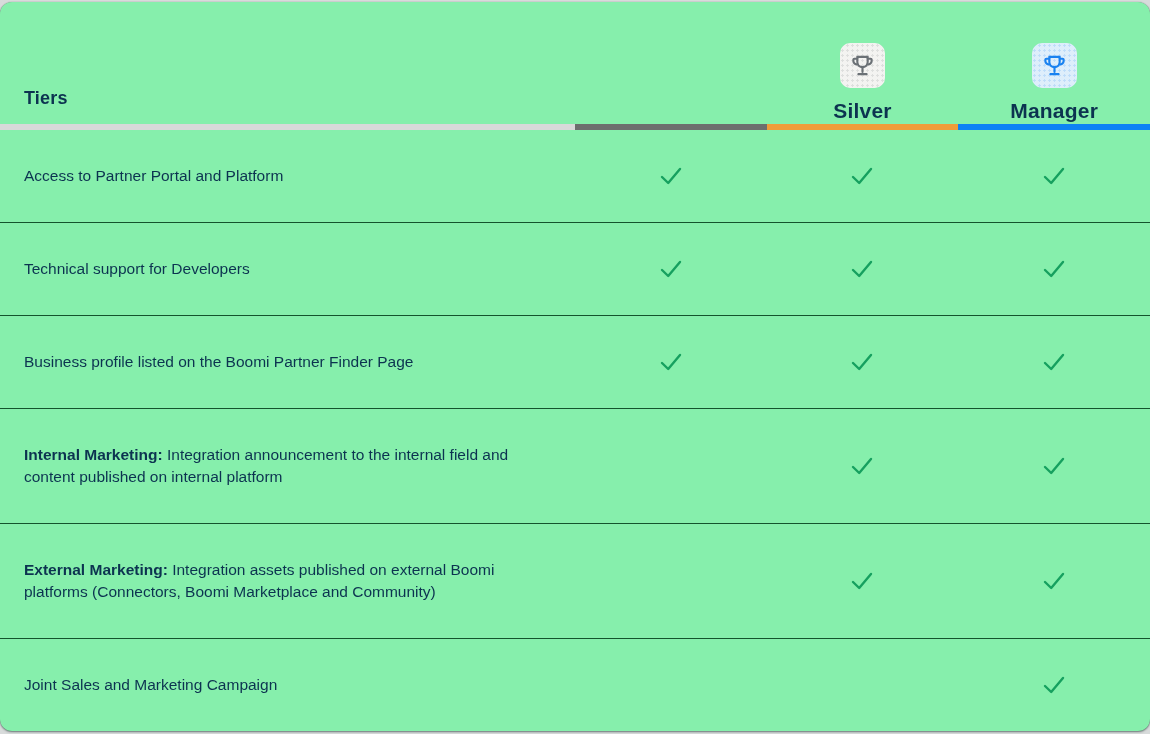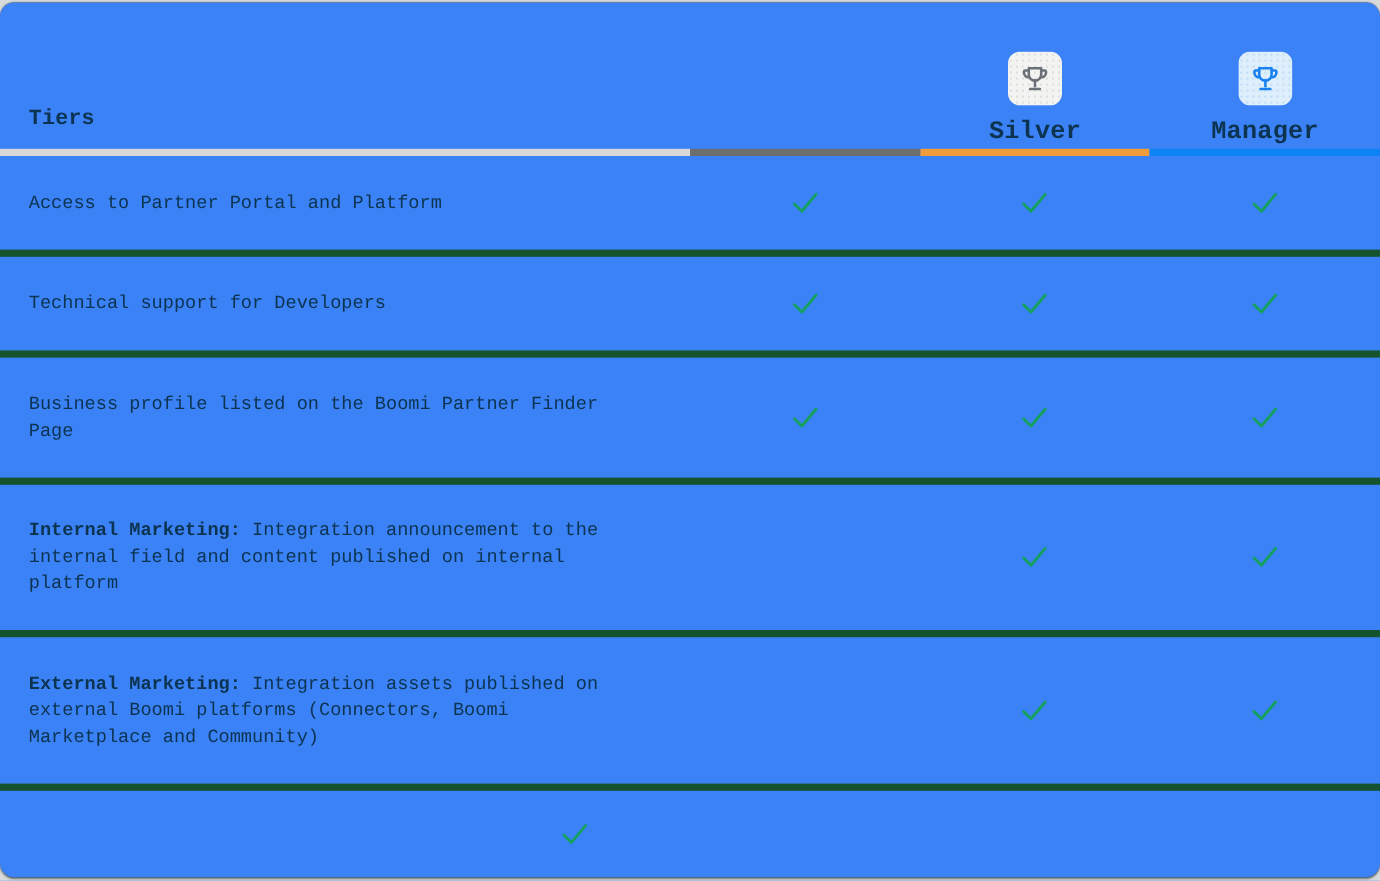--- a/index.html
+++ b/index.html
@@ -5,27 +5,26 @@
   * { margin:0; padding:0; box-sizing:border-box; }
   html,body { width:1150px; height:734px; overflow:hidden; }
   body {
     background:#d8dbdb;
     font-family:"Liberation Sans","DejaVu Sans",sans-serif;
     color:#0c3350;
   }
   .card {
     position:absolute;
     left:0; right:0; top:2px; bottom:3px;
-    background:#3b82f6;
+    background:#86efac;
     border-radius:12px;
     box-shadow:0 1px 2px rgba(25,45,45,.55), 0 0 1px rgba(0,0,0,.35);
     display:flex;
     flex-direction:column;
     overflow:hidden;
-    font-family:Liberation Mono, monospace;
   }
 
   
   .header { display:flex; height:122px; flex:0 0 auto; }
   .header-left {
     flex:1 1 auto;
     display:flex;
     align-items:flex-end;
     padding:0 0 15px 24px;
   }
@@ -46,21 +45,21 @@
   .tier-bar { display:flex; height:6px; flex:0 0 auto; }
   .tier-bar .track { flex:1 1 auto; background:#d9d9d9; }
   .tier-bar .seg { width:191.7px; flex:0 0 auto; }
 
   
   .rows { flex:1 1 auto; display:flex; flex-direction:column;justify-content:center; }
   .row {
     display:flex;
     align-items:center;
     min-height:78px;
-    border-top:6px solid #14532d;
+    border-top:1px solid #14532d;
     flex:1 1 auto;
   }
   .row:first-child { border-top:none; }
   .feature {
     flex:1 1 auto;
     padding:20px 40px 20px 24px;
     font-size:15.5px;
     line-height:22px;
     max-width:575px;
   }
@@ -205,20 +204,21 @@
     </div>
     <div class="check-cell">
       <svg width="30" height="30" viewBox="0 0 30 30" fill="none" stroke-width="2.4" stroke-linecap="round" stroke-linejoin="round" stroke="#16a05f">
         <path d="M6 16 l6.2 6 L24 8"></path>
       </svg>
     </div>
   </div>
 
 
   <div class="row">
+    <div class="feature"><b></b><span>Joint Sales and Marketing Campaign</span></div>
     <div class="check-cell empty">
       
     </div>
     <div class="check-cell empty">
       
     </div>
     <div class="check-cell">
       <svg width="30" height="30" viewBox="0 0 30 30" fill="none" stroke-width="2.4" stroke-linecap="round" stroke-linejoin="round" stroke="#16a05f">
         <path d="M6 16 l6.2 6 L24 8"></path>
       </svg>

